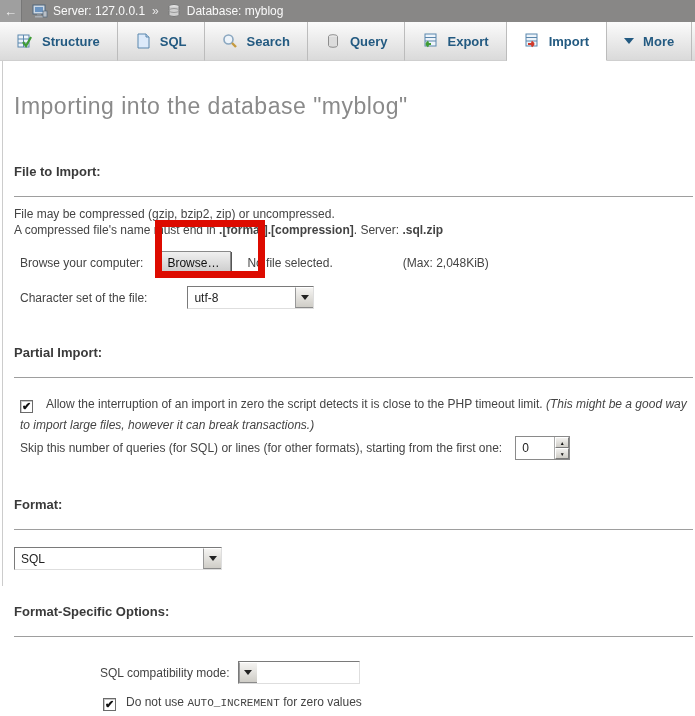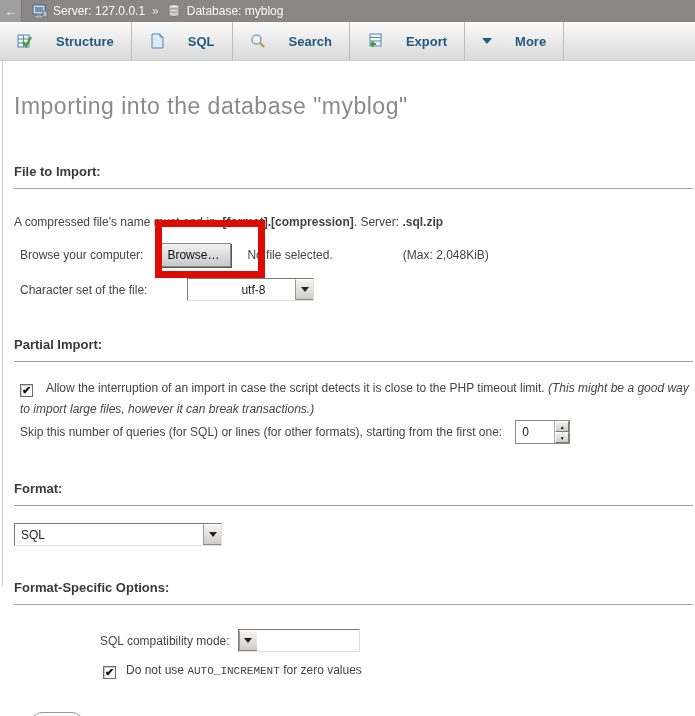--- a/index.html
+++ b/index.html
@@ -24,40 +24,40 @@
   .crumbs .sep { color:#e8e8e8; margin:0 2px; }
   .crumb-link { color:#fafafa; text-decoration:none; cursor:pointer; }
   .icon16 { width:16px; height:16px; display:inline-block; vertical-align:middle; }
 
   
   .tabbar {
     height:39px; display:flex; align-items:stretch;
     background:linear-gradient(#fbfbfb, #d9d9d9);
   }
   .tab {
-    display:flex; align-items:center; gap:23px; padding:0 17px;
+    display:flex; align-items:center; gap:9px; padding:0 17px;
     border-right:1px solid #bcbcbc; border-bottom:1px solid #cfcfcf;
     color:#235a81; font-weight:bold; font-size:13px; cursor:pointer;
     white-space:nowrap;
   }
   .tab.active { background:#fff; border-bottom:1px solid #fff; }
   .tab-filler { flex:1; border-bottom:1px solid #cfcfcf; }
   .chev { width:0; height:0; border:5px solid transparent; border-top:6px solid #235a81; margin-top:5px; }
 
   
   .left-rule { position:absolute; left:2px; top:61px; width:1px; height:525px; background:#ccc; }
   .content { padding:0 0 0 14px; }
 
   h1.page-title {
     margin:32px 0 0 0; font-size:23px; font-weight:normal; color:#8a8a8a;
     letter-spacing:0.5px;
   }
   h2.section {
     font-size:13px; font-weight:bold; color:#3a3a3a;
-    border-bottom:1px solid #9e9e9e; padding-bottom:9px; margin-right:2px;
+    border-bottom:1px solid #9e9e9e; padding-bottom:17px; margin-right:2px;
   }
   .s1 { margin-top:44px; }
   .s2 { margin-top:36px; }
   .s3 { margin-top:37px; }
   .s4 { margin-top:34px; }
 
   .para { margin-top:9px; line-height:16px; color:#444; }
   .b { font-weight:bold; }
   .it { font-style:italic; }
   code.mono { font-family:Liberation Mono, monospace; font-size:11px; }
@@ -128,21 +128,21 @@
 
   
   .red-annotation {
     position:absolute; left:155px; top:220px; width:110px; height:58px;
     border:7px solid #dd0b00; z-index:9; pointer-events:none;
   }
 
   .lbl { white-space:nowrap; }
   .ml16 { margin-left:16px; }
   .ml48 { margin-left:70px; }
-  .ml8 { margin-left:8px;padding-left:47px; }
+  .ml8 { margin-left:8px; }
   .ml12 { margin-left:12px; }
 </style>
 </head>
 <body>
 
 <div class="topbar">
   <div class="backbox">
     <span>←</span>
   </div>
   <div class="crumbs">
@@ -184,44 +184,60 @@
   </div>
   <div class="tab">
     <svg class="icon16" viewBox="0 0 16 16">
       <circle cx="6.5" cy="6.5" r="4.5" fill="#eef4fa" stroke="#8aa7c0" stroke-width="1.6"></circle>
       <line x1="10" y1="10" x2="14" y2="14" stroke="#c59a3f" stroke-width="2.4"></line>
     </svg>
     <span>Search</span>
   </div>
   <div class="tab">
     <svg class="icon16" viewBox="0 0 16 16">
+      <ellipse cx="8" cy="3.5" rx="4.5" ry="1.8" fill="#f0f0f0" stroke="#8d8d8d"></ellipse>
+      <path d="M3.5 3.5 v9 a4.5 1.8 0 0 0 9 0 v-9" fill="#dcdcdc" stroke="#8d8d8d"></path>
+    </svg>
+    <span>Query</span>
+  </div>
+  <div class="tab">
+    <svg class="icon16" viewBox="0 0 16 16">
       <rect x="3" y="1" width="11" height="12" fill="#eef4fa" stroke="#5b87ad"></rect>
       <line x1="3" y1="4.5" x2="14" y2="4.5" stroke="#5b87ad"></line>
       <line x1="3" y1="8" x2="14" y2="8" stroke="#5b87ad"></line>
       <path d="M9 11 h-5 m0 0 l2.5 -2.5 m-2.5 2.5 l2.5 2.5" stroke="#3f9c35" stroke-width="1.8" fill="none"></path>
     </svg>
     <span>Export</span>
   </div>
+  <div class="tab active">
+    <svg class="icon16" viewBox="0 0 16 16">
+      <rect x="2" y="1" width="11" height="12" fill="#eef4fa" stroke="#5b87ad"></rect>
+      <line x1="2" y1="4.5" x2="13" y2="4.5" stroke="#5b87ad"></line>
+      <line x1="2" y1="8" x2="13" y2="8" stroke="#5b87ad"></line>
+      <path d="M4 11 h6 m0 0 l-2.5 -2.5 m2.5 2.5 l-2.5 2.5" stroke="#d03a2b" stroke-width="1.8" fill="none"></path>
+    </svg>
+    <span>Import</span>
+  </div>
   <div class="tab">
     <span class="chev"></span>
     <span>More</span>
   </div>
   <div class="tab-filler"></div>
 </div>
 
 <div class="left-rule"></div>
 
 <div class="content">
 
   <h1 class="page-title">Importing into the database "myblog"</h1>
 
   
   <h2 class="section s1">File to Import:</h2>
   <div class="para">
-    <br>
+    <span>File may be compressed (gzip, bzip2, zip) or uncompressed.</span><br>
     <span>A compressed file's name must end in </span><span class="b">.[format].[compression]</span><span>. Server: </span><span class="b">.sql.zip</span>
   </div>
 
   <div class="row">
     <span class="lbl">Browse your computer:</span>
     <button class="win-btn ml12">Browse…</button>
     <span class="ml16">No file selected.</span>
     <span class="ml48">(Max: 2,048KiB)</span>
   </div>
 
@@ -231,21 +247,21 @@
       <span class="val">utf-8</span>
       <span class="arrow-btn">
           <span class="tri-down"></span>
         </span>
     </div>
   </div>
 
   
   <h2 class="section s2">Partial Import:</h2>
   <div class="allow-para">
-    <span class="cb checked"></span><span>Allow the interruption of an import in case the script detects it is close to the PHP timeout limit. </span><span class="it">(This might be a good way to import large files, however it can break transactions.)</span>
+    <span class="cb checked"></span><span>Allow the interruption of an import in zero the script detects it is close to the PHP timeout limit. </span><span class="it">(This might be a good way to import large files, however it can break transactions.)</span>
   </div>
 
   <div class="skip-row">
     <span class="lbl">Skip this number of queries (for SQL) or lines (for other formats), starting from the first one:</span>
     <div class="num-wrap">
       <span class="num-val">0</span>
       <span class="spin">
         <button>▲</button>
         <button>▼</button>
       </span>

